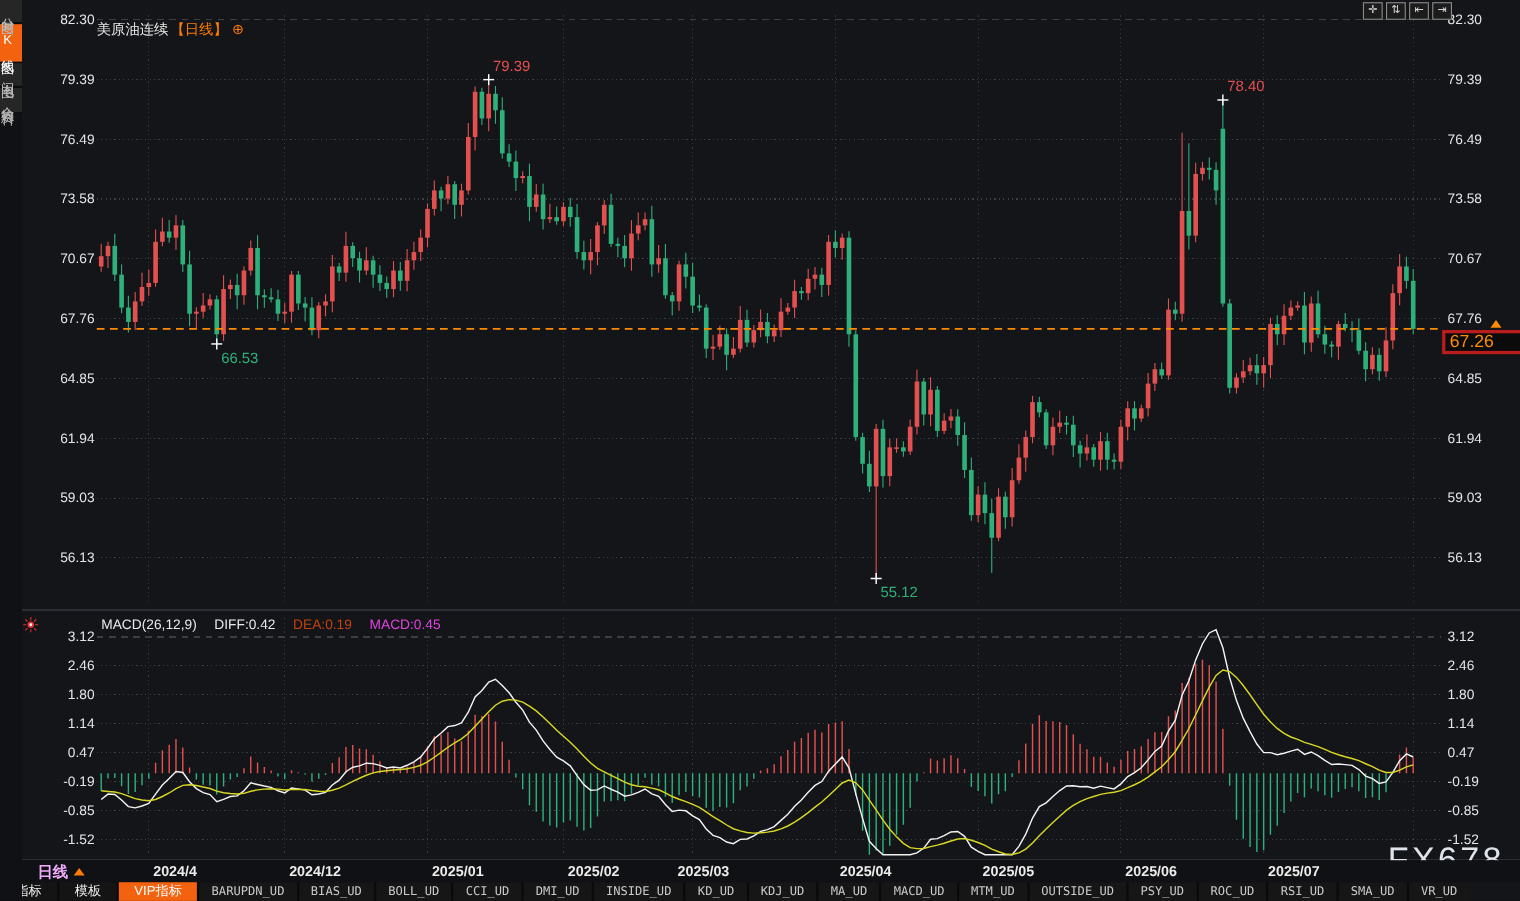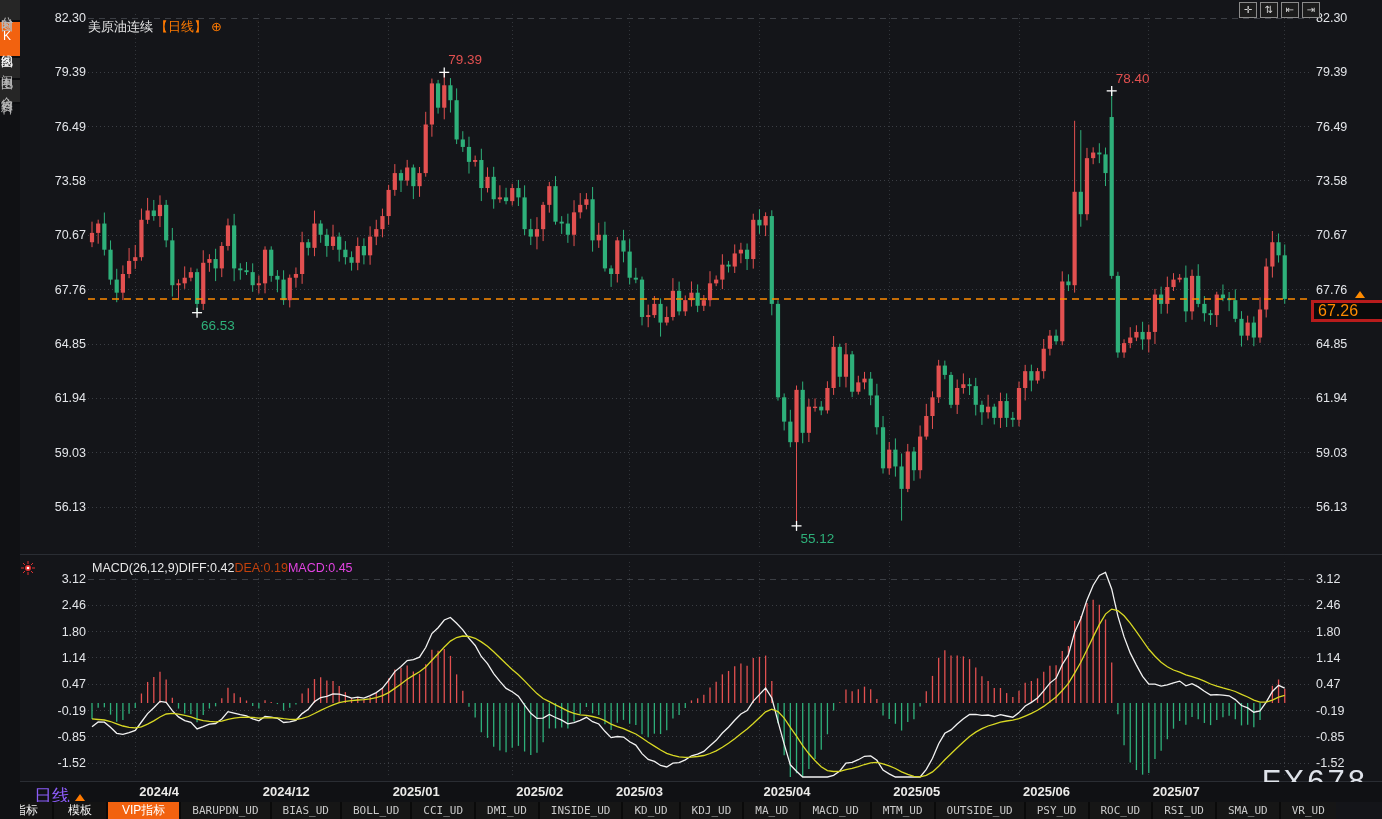--- a/index.html
+++ b/index.html
@@ -17,33 +17,33 @@
   #titlebar .per{color:#ff7a00;margin-left:2px;}
   #titlebar .plus{color:#ff7a00;margin-left:4px;font-size:13px;cursor:pointer;}
   
   #topicons{position:absolute;right:62px;top:2px;z-index:20;display:flex;gap:3px;}
   .ticon{width:16px;height:14px;border:1px solid #8a8a8a;background:#1c1c1c;color:#d6d6d6;
          font-size:10px;line-height:14px;text-align:center;cursor:pointer;}
   
   #priceSvg{position:absolute;left:0;top:0;z-index:5;}
   #macdSvg{position:absolute;left:0;top:556px;z-index:5;}
   
-  #macdLabels{position:absolute;left:92px;top:561px;z-index:12;font-size:12.5px;display:flex;gap:0;}
+  #macdLabels{position:absolute;left:92px;top:561px;z-index:12;font-size:12.5px;display:flex;gap:16px;}
   #macdLabels .w{color:#e8e8e8;} #macdLabels .y{color:#c2410c;text-align:right;} #macdLabels .m{color:#e143e1;}
   
   #priceTag{position:absolute;left:1311px;top:300px;width:66px;height:16px;z-index:15;
             border:3px solid #b91c1c;background:#0b0b0b;color:#ff8b00;font-size:16px;
             line-height:16px;padding-left:4px;}
   #tagArrow{position:absolute;left:1355px;top:291px;width:0;height:0;z-index:16;
             border-left:5px solid transparent;border-right:5px solid transparent;
             border-bottom:7px solid #ff8b00;}
   
   #xrow{position:absolute;left:20px;top:782px;width:1362px;height:20px;background:#101114;z-index:10;}
   .xlab{position:absolute;top:2px;font-size:13px;font-weight:bold;color:#ecebe9;}
-  #periodSel{position:absolute;left:14px;top:2px;color:#8b5cf6;font-size:18px;font-weight:normal;cursor:pointer;}
+  #periodSel{position:absolute;left:14px;top:2px;color:#f0abfc;font-size:14px;font-weight:bold;cursor:pointer;}
   #periodSel .tri{display:inline-block;margin-left:5px;width:0;height:0;vertical-align:1px;
             border-left:5px solid transparent;border-right:5px solid transparent;border-bottom:7px solid #ff7a00;}
   
   #toolbar{position:absolute;left:0;top:802px;width:1294px;height:17px;background:#0a0a0a;z-index:20;
            display:flex;align-items:stretch;gap:2px;}
   .tbtn{background:#141414;color:#efefef;font-size:12px;line-height:17px;padding:0 14px;cursor:pointer;white-space:nowrap;}
   .tbtn.vip{background:#f2620f;color:#fff;}
   .ibtn{background:#161616;color:#c9c9c9;font-size:11px;line-height:17px;padding:0 11px;cursor:pointer;
         font-family:"DejaVu Sans Mono","Liberation Mono",monospace;white-space:nowrap;}
   

